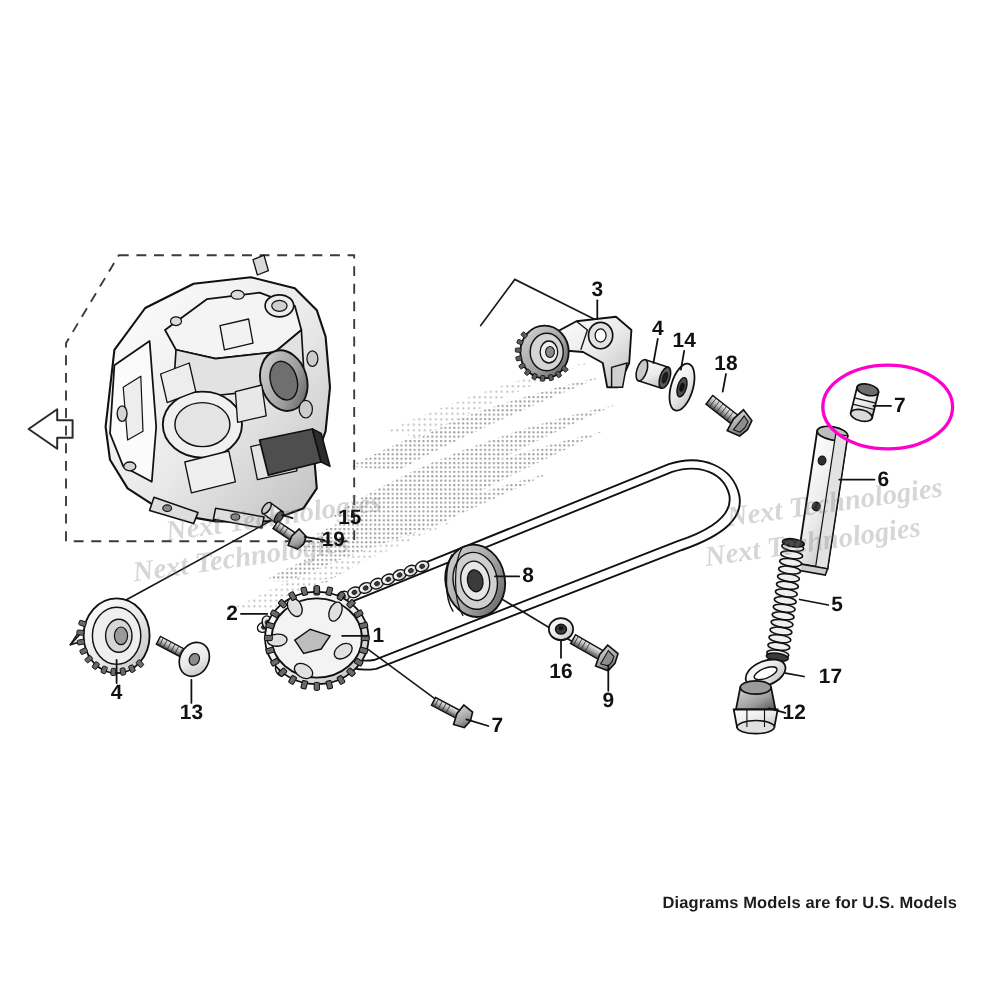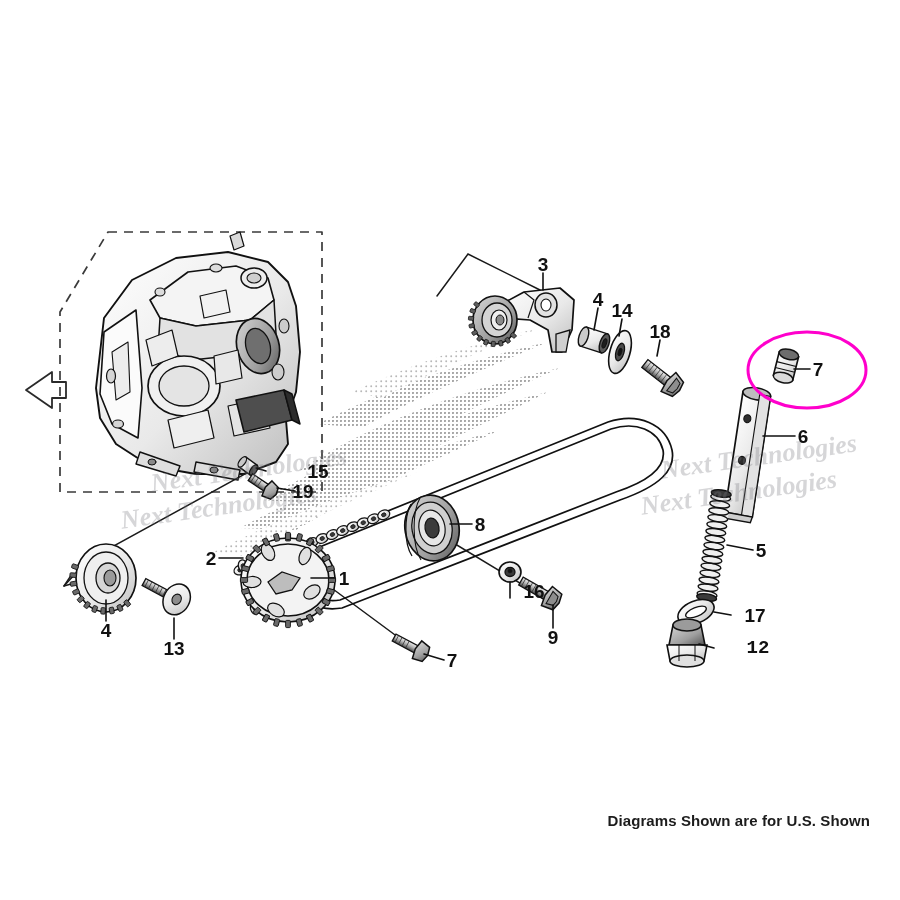--- a/index.html
+++ b/index.html
@@ -635,25 +635,25 @@
     <span class="callout-num" style="left:211px;top:558px;">2</span>
     <span class="callout-num" style="left:543px;top:264px;">3</span>
     <span class="callout-num" style="left:598px;top:299px;">4</span>
     <span class="callout-num" style="left:761px;top:550px;">5</span>
     <span class="callout-num" style="left:803px;top:436px;">6</span>
     <span class="callout-num" style="left:818px;top:369px;">7</span>
     <span class="callout-num" style="left:480px;top:524px;">8</span>
     <span class="callout-num" style="left:553px;top:637px;">9</span>
     <span class="callout-num" style="left:106px;top:630px;">4</span>
     <span class="callout-num" style="left:174px;top:648px;">13</span>
-    <span class="callout-num" style="left:758px;top:648px;font-family:Liberation Mono, monospace;">12</span>
+    <span class="callout-num" style="left:722px;top:648px;">12</span>
     <span class="callout-num" style="left:452px;top:660px;">7</span>
     <span class="callout-num" style="left:622px;top:310px;">14</span>
     <span class="callout-num" style="left:275px;top:471px;margin-left:43px;">15</span>
-    <span class="callout-num" style="left:510px;top:591px;margin-left:24px;">16</span>
+    <span class="callout-num" style="left:510px;top:611px;">16</span>
     <span class="callout-num" style="left:739px;top:615px;margin-left:16px;">17</span>
     <span class="callout-num" style="left:303px;top:491px;">19</span>
     <span class="callout-num" style="left:660px;top:331px;">18</span>
   </div>
 
-  <div class="footnote">Diagrams Shown are for U.S. Shown</div>
+  <div class="footnote">Diagrams Models are for U.S. Models</div>
 
 </div>
 
 </body></html>

